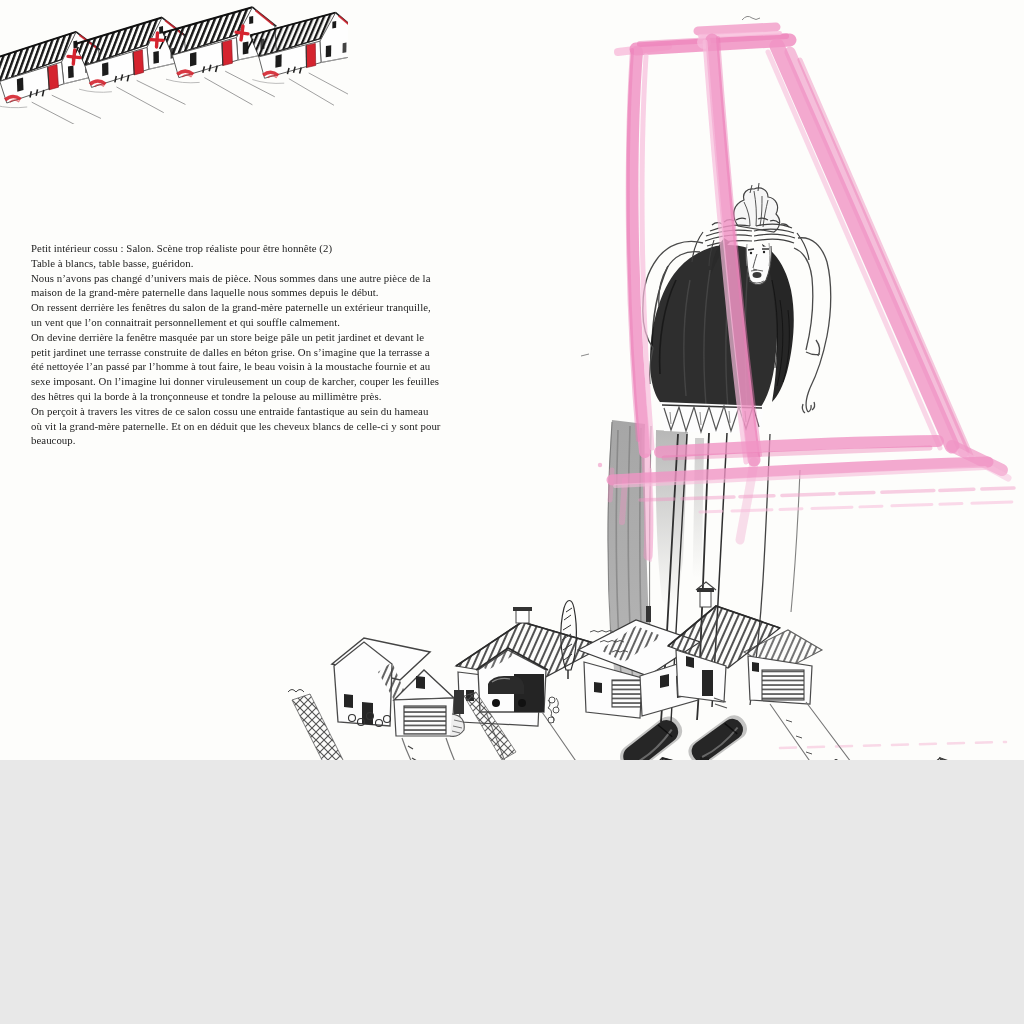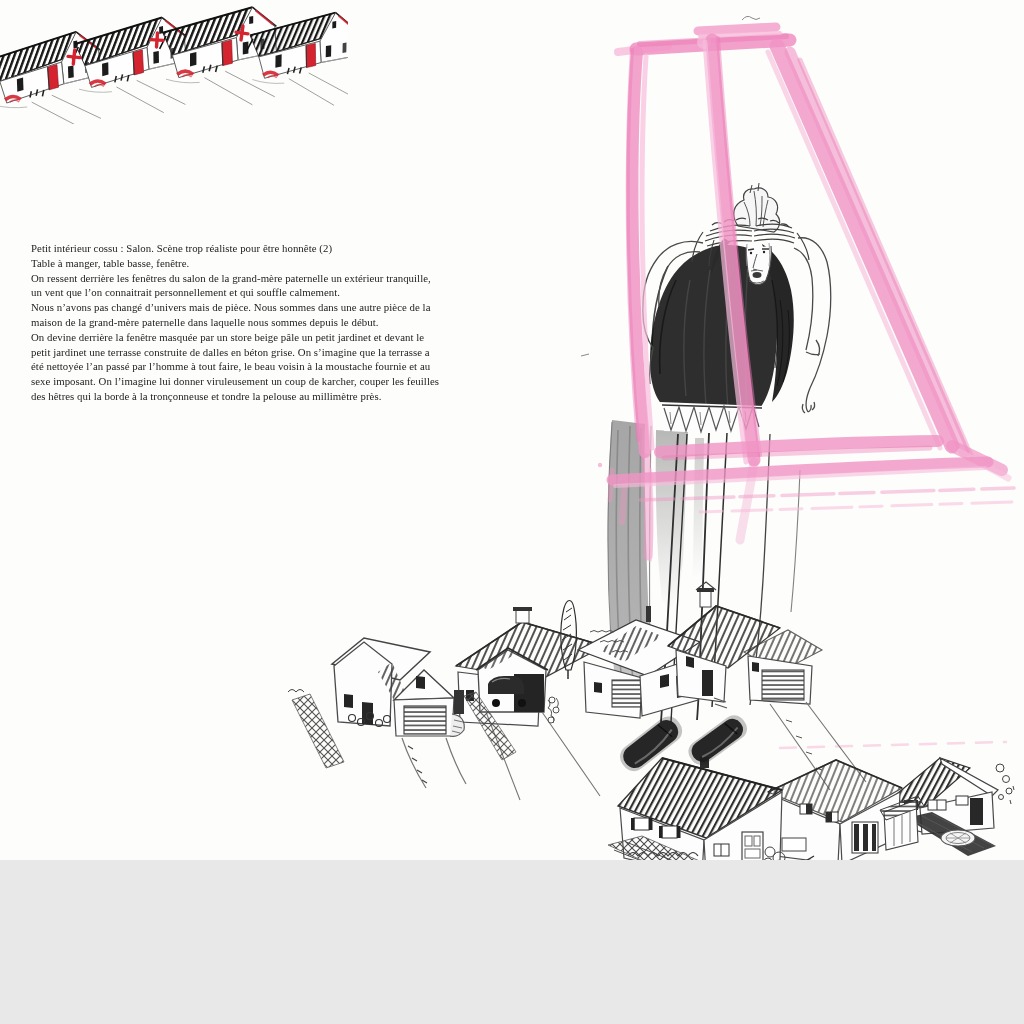--- a/index.html
+++ b/index.html
@@ -1,34 +1,35 @@
 <!DOCTYPE html>
 <html><head>
 <meta charset="utf-8">
 <style>
   html,body{margin:0;padding:0;background:#e8e8e8;}
-  .page{position:relative;width:1024px;height:860px;background:#fdfdfb;overflow:hidden;
+  .page{position:relative;width:1024px;height:760px;background:#fdfdfb;overflow:hidden;
         font-family:"Liberation Serif","DejaVu Serif",serif;}
   .abs{position:absolute;}
   #text-block{left:31px;top:241px;width:410px;color:#232323;font-size:10.8px;
               line-height:14.8px;letter-spacing:.05px;}
   #text-block p{margin:0;padding:0;}
   svg{display:block;}
 </style>
 </head>
 <body>
 
 <div class="page">
 
   <div id="text-block" class="abs">
     <p>Petit intérieur cossu : Salon. Scène trop réaliste pour être honnête (2)</p>
-    <p>Table à manger, table basse, fenêtre.</p>
+    <p>Table à blancs, table basse, guéridon.</p>
+    <p>Nous n’avons pas changé d’univers mais de pièce. Nous sommes dans une autre pièce de la maison de la grand-mère paternelle dans laquelle nous sommes depuis le début.</p>
     <p>On ressent derrière les fenêtres du salon de la grand-mère paternelle un extérieur tranquille, un vent que l’on connaitrait personnellement et qui souffle calmement.</p>
-    <p>Nous n’avons pas changé d’univers mais de pièce. Nous sommes dans une autre pièce de la maison de la grand-mère paternelle dans laquelle nous sommes depuis le début.</p>
     <p>On devine derrière la fenêtre masquée par un store beige pâle un petit jardinet et devant le petit jardinet une terrasse construite de dalles en béton grise. On s’imagine que la terrasse a été nettoyée l’an passé par l’homme à tout faire, le beau voisin à la moustache fournie et au sexe imposant. On l’imagine lui donner viruleusement un coup de karcher, couper les feuilles des hêtres qui la borde à la tronçonneuse et tondre la pelouse au millimètre près.</p>
+    <p>On perçoit à travers les vitres de ce salon cossu une entraide fantastique au sein du hameau où vit la grand-mère paternelle. Et on en déduit que les cheveux blancs de celle-ci y sont pour beaucoup.</p>
   </div>
 
   <svg class="abs" style="left:0;top:0" width="348" height="124" viewBox="0 0 348 124">
     <defs>
       <pattern id="hbT" width="6.5" height="6.5" patternUnits="userSpaceOnUse" patternTransform="rotate(22)">
         <line x1="1" y1="0" x2="1" y2="6.5" stroke="#161616" stroke-width="4"></line>
       </pattern>
       <g id="ht">
         <polygon points="6,36 118,4 132,28 18,64" fill="url(#hbT)" stroke="#1a1a1a" stroke-width="1"></polygon>
         <path d="M6,36 L118,4" stroke="#111" stroke-width="2.5" fill="none"></path>

